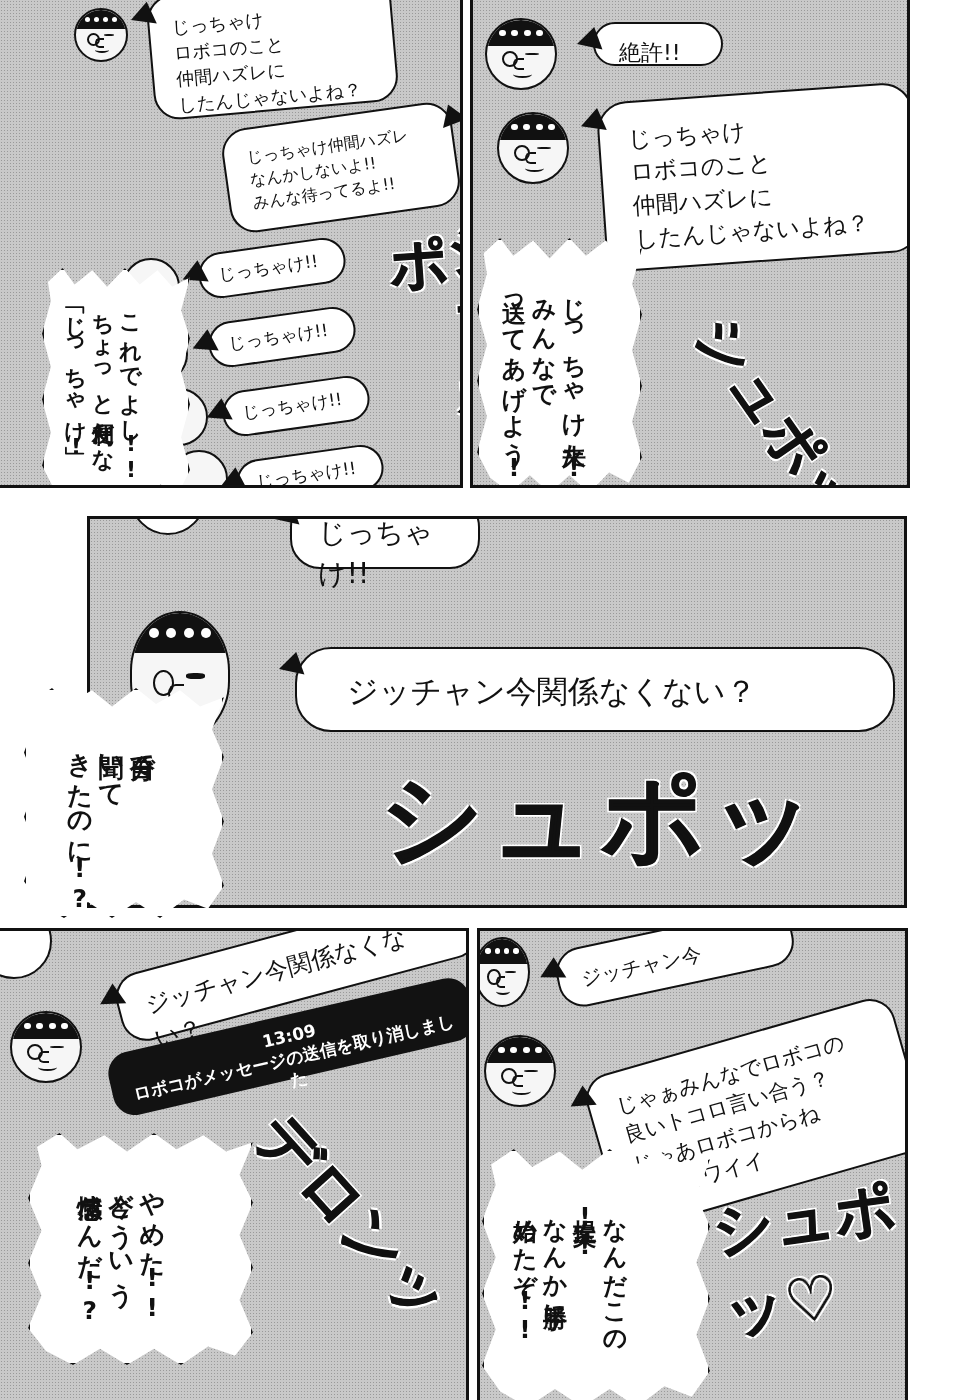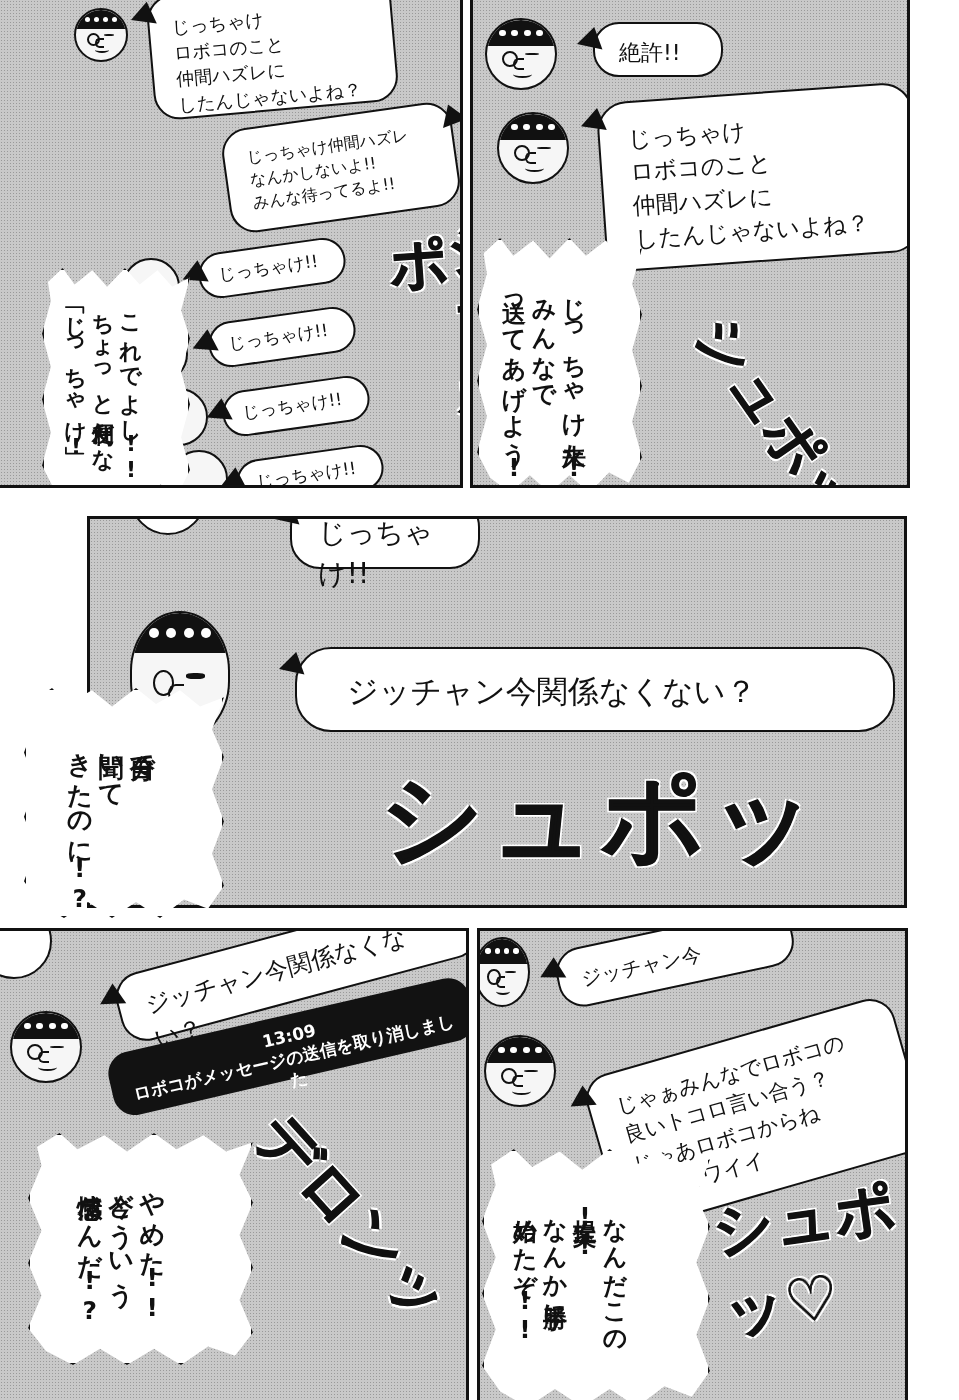--- a/index.html
+++ b/index.html
@@ -84,21 +84,21 @@
         <i></i>
         <i></i>
         <i></i>
         <i></i>
       </span>
     <span class="eye-l"></span>
       <span class="eye-r"></span>
       <span class="nose"></span>
       <span class="mouth"></span>
   </div>
-  <div class="bubble" style="left:120px; top:22px; width:130px; height:55px; font-size:22px; padding:13px 24px;">絶許!!</div>
+  <div class="bubble" style="left:120px; top:22px; width:130px; height:44px; font-size:22px; padding:13px 24px;">絶許!!</div>
 
   <div class="avatar" style="left:24px; top:112px; width:72px; height:72px;">
     <span class="hair"></span>
       <span class="dots">
         <i></i>
         <i></i>
         <i></i>
         <i></i>
       </span>
     <span class="eye-l"></span>

